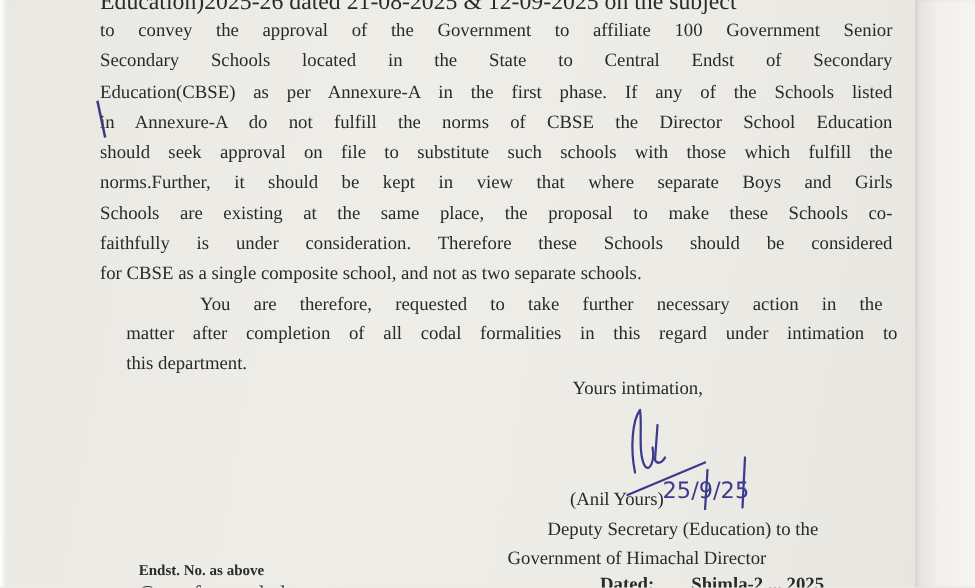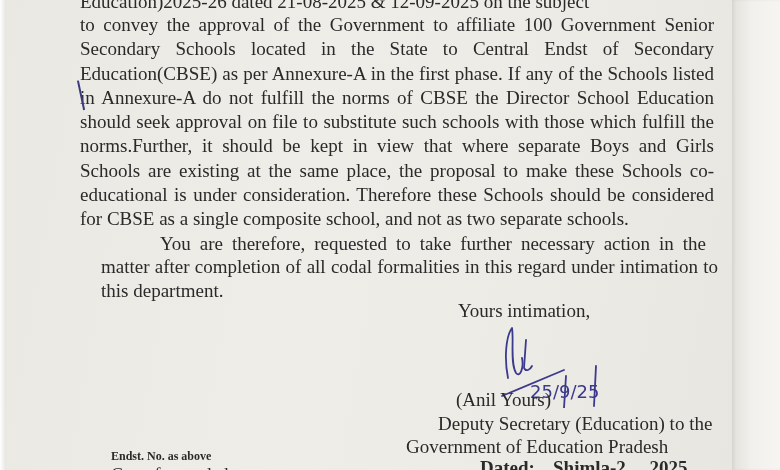--- a/index.html
+++ b/index.html
@@ -16,21 +16,21 @@
   .paper {
     position: absolute; left: 6px; top: 0; width: 726px; height: 470px;
     background: linear-gradient(100deg, #e9e8e3 0%, #eeede8 40%, #ecebe6 70%, #e7e6e1 100%);
   }
   .right-edge {
     position: absolute; left: 732px; top: 0; width: 48px; height: 470px;
     background: linear-gradient(to right, #e2e1dc, #f1f0ec 40%, #f6f5f2);
     box-shadow: inset 2px 0 3px rgba(0,0,0,0.06);
   }
   .line {
-    position: absolute; font-size: 19px; line-height: 22px; white-space: nowrap;
+    position: absolute; font-size: 15px; line-height: 22px; white-space: nowrap;
     transform-origin: left top; letter-spacing: 0;
   }
   .just { text-align: justify; text-align-last: justify; }
   .cut-top { position: absolute; left: 80px; top: -9px; font-size: 19px; line-height: 22px; white-space: nowrap; }
   .margin-mark {
     position: absolute; left: 80px; top: 80px; width: 3px; height: 30px;
     border-left: 2px solid #3c3a7a; transform: rotate(-12deg);
   }
   .signature {
     position: absolute; left: 500px; top: 318px; width: 160px; height: 90px;
@@ -48,21 +48,21 @@
 
 <div class="cut-top">Education)2025-26 dated 21-08-2025 &amp; 12-09-2025 on the subject</div>
 
 <div class="line just" style="left:80px; top:14px; width:634px;">to convey the approval of the Government to affiliate 100 Government Senior</div>
 <div class="line just" style="left:80px; top:38px; width:634px;">Secondary Schools located in the State to Central Endst of Secondary</div>
 <div class="line just" style="left:80px; top:63px; width:634px;">Education(CBSE) as per Annexure-A in the first phase. If any of the Schools listed</div>
 <div class="line just" style="left:80px; top:87px; width:634px;">in Annexure-A do not fulfill the norms of CBSE the Director School Education</div>
 <div class="line just" style="left:80px; top:111px; width:634px;">should seek approval on file to substitute such schools with those which fulfill the</div>
 <div class="line just" style="left:80px; top:135px; width:634px;">norms.Further, it should be kept in view that where separate Boys and Girls</div>
 <div class="line just" style="left:80px; top:160px; width:634px;">Schools are existing at the same place, the proposal to make these Schools co-</div>
-<div class="line just" style="left:80px; top:184px; width:634px;">educational is under consideration. Therefore these Schools should be considered</div>
+<div class="line just" style="left:80px; top:184px; width:634px;">faithfully is under consideration. Therefore these Schools should be considered</div>
 <div class="line" style="left:80px; top:208px;">for CBSE as a single composite school, and not as two separate schools.</div>
 
 <div class="margin-mark"></div>
 
 <div class="line just" style="left:160px; top:233px; width:546px;">You are therefore, requested to take further necessary action in the</div>
 <div class="line just" style="left:101px; top:256px; width:617px;font-family:Liberation Serif, serif;">matter after completion of all codal formalities in this regard under intimation to</div>
 <div class="line" style="left:101px; top:280px;">this department.</div>
 
 <div class="line" style="left:458px; top:300px;">Yours intimation,</div>
 
@@ -72,19 +72,19 @@
     <path d="M26 22 L 24 50 C 26 54, 30 52, 32 48"></path>
     <path d="M2 78 L 64 52"></path>
     <text x="30" y="80" font-family="DejaVu Sans, sans-serif" font-size="18" fill="#3b3a8c" stroke="none">25/9/25</text>
     <path d="M66 58 L 64 90"></path>
     <path d="M96 48 L 94 88"></path>
   </svg>
 </div>
 
 <div class="line" style="left:456px; top:389px;">(Anil Yours)</div>
 <div class="line" style="left:406px; top:413px;margin-left:32px;">Deputy Secretary (Education) to the</div>
-<div class="line" style="left:406px; top:436px;">Government of Education Pradesh</div>
+<div class="line" style="left:406px; top:436px;">Government of Himachal Director</div>
 
 <div class="line bold" style="left:480px; top:457px;">Dated:</div>
 <div class="line bold" style="left:553px; top:457px;">Shimla-2 ... 2025</div>
 
 <div class="line bold" style="left:111px; top:445px; font-size:12px;">Endst. No. as above</div>
 <div class="line" style="left:111px; top:464px; font-size:18px;">Copy forwarded to</div>
 
 </body></html>

